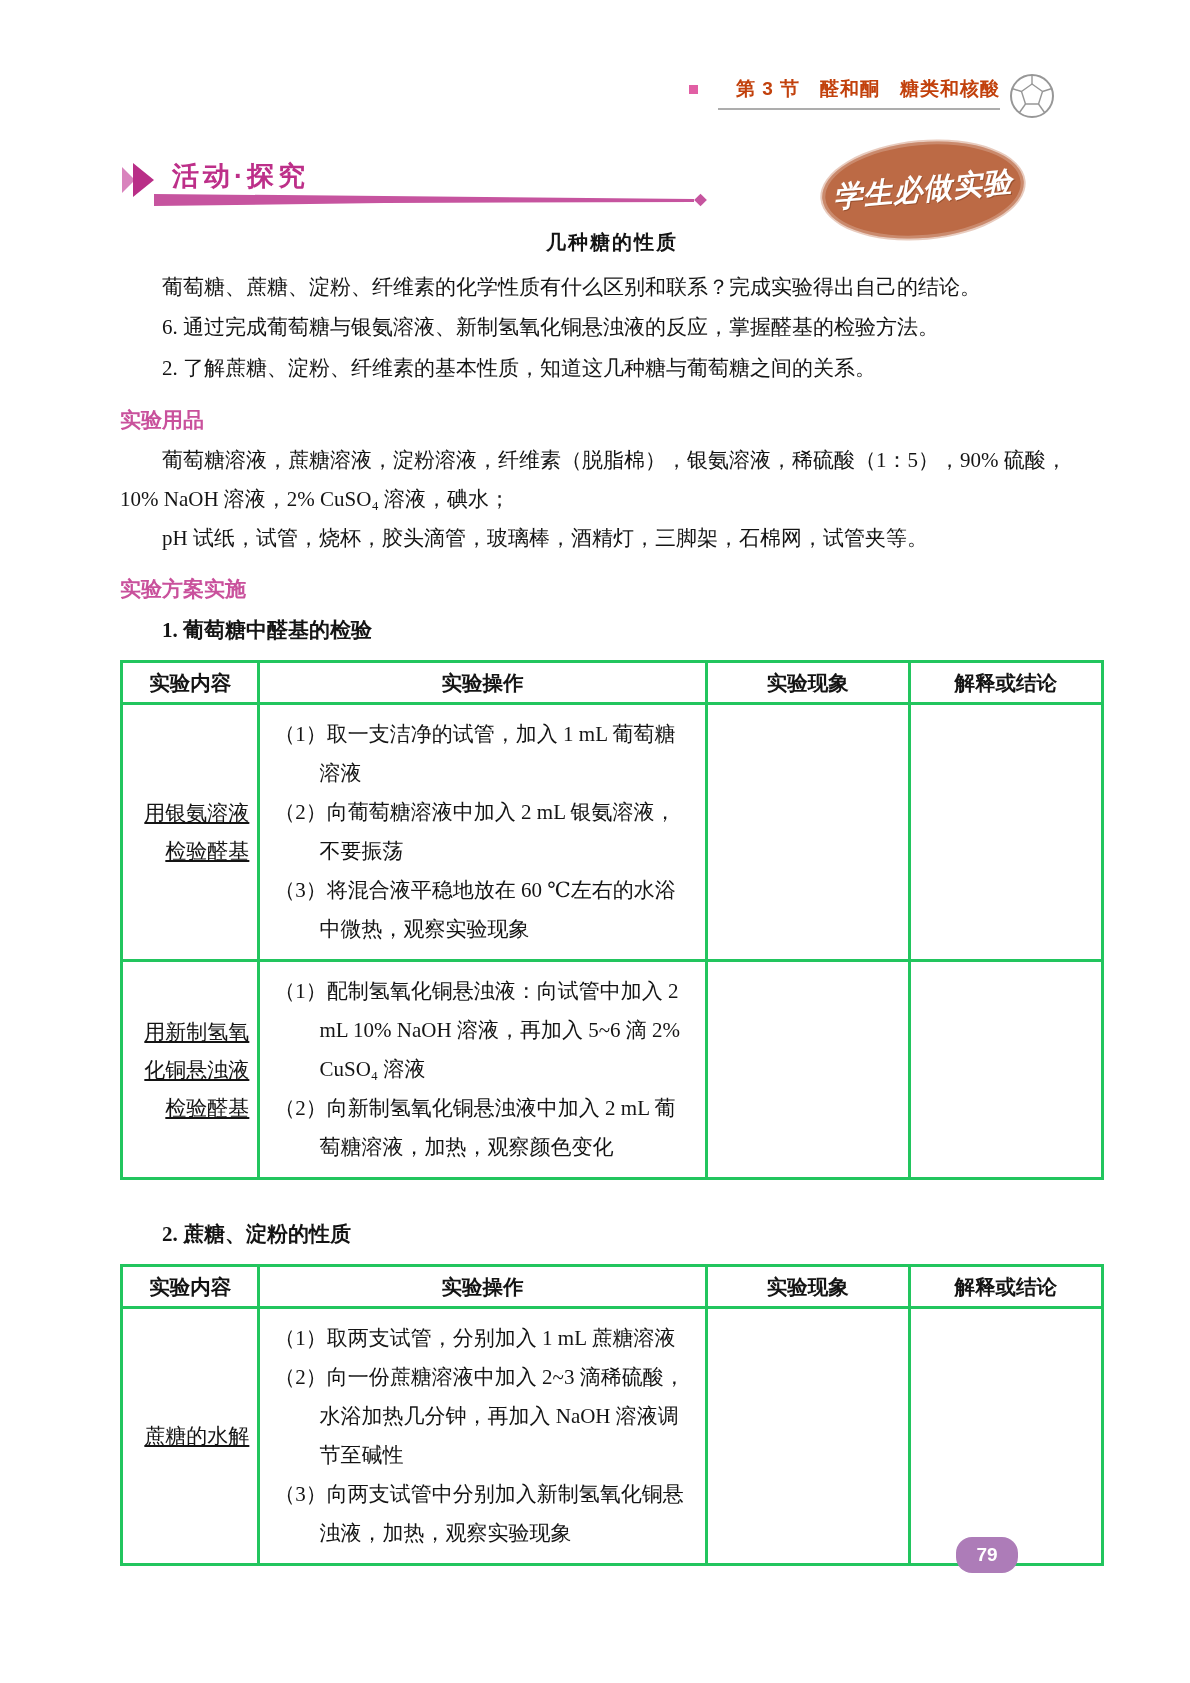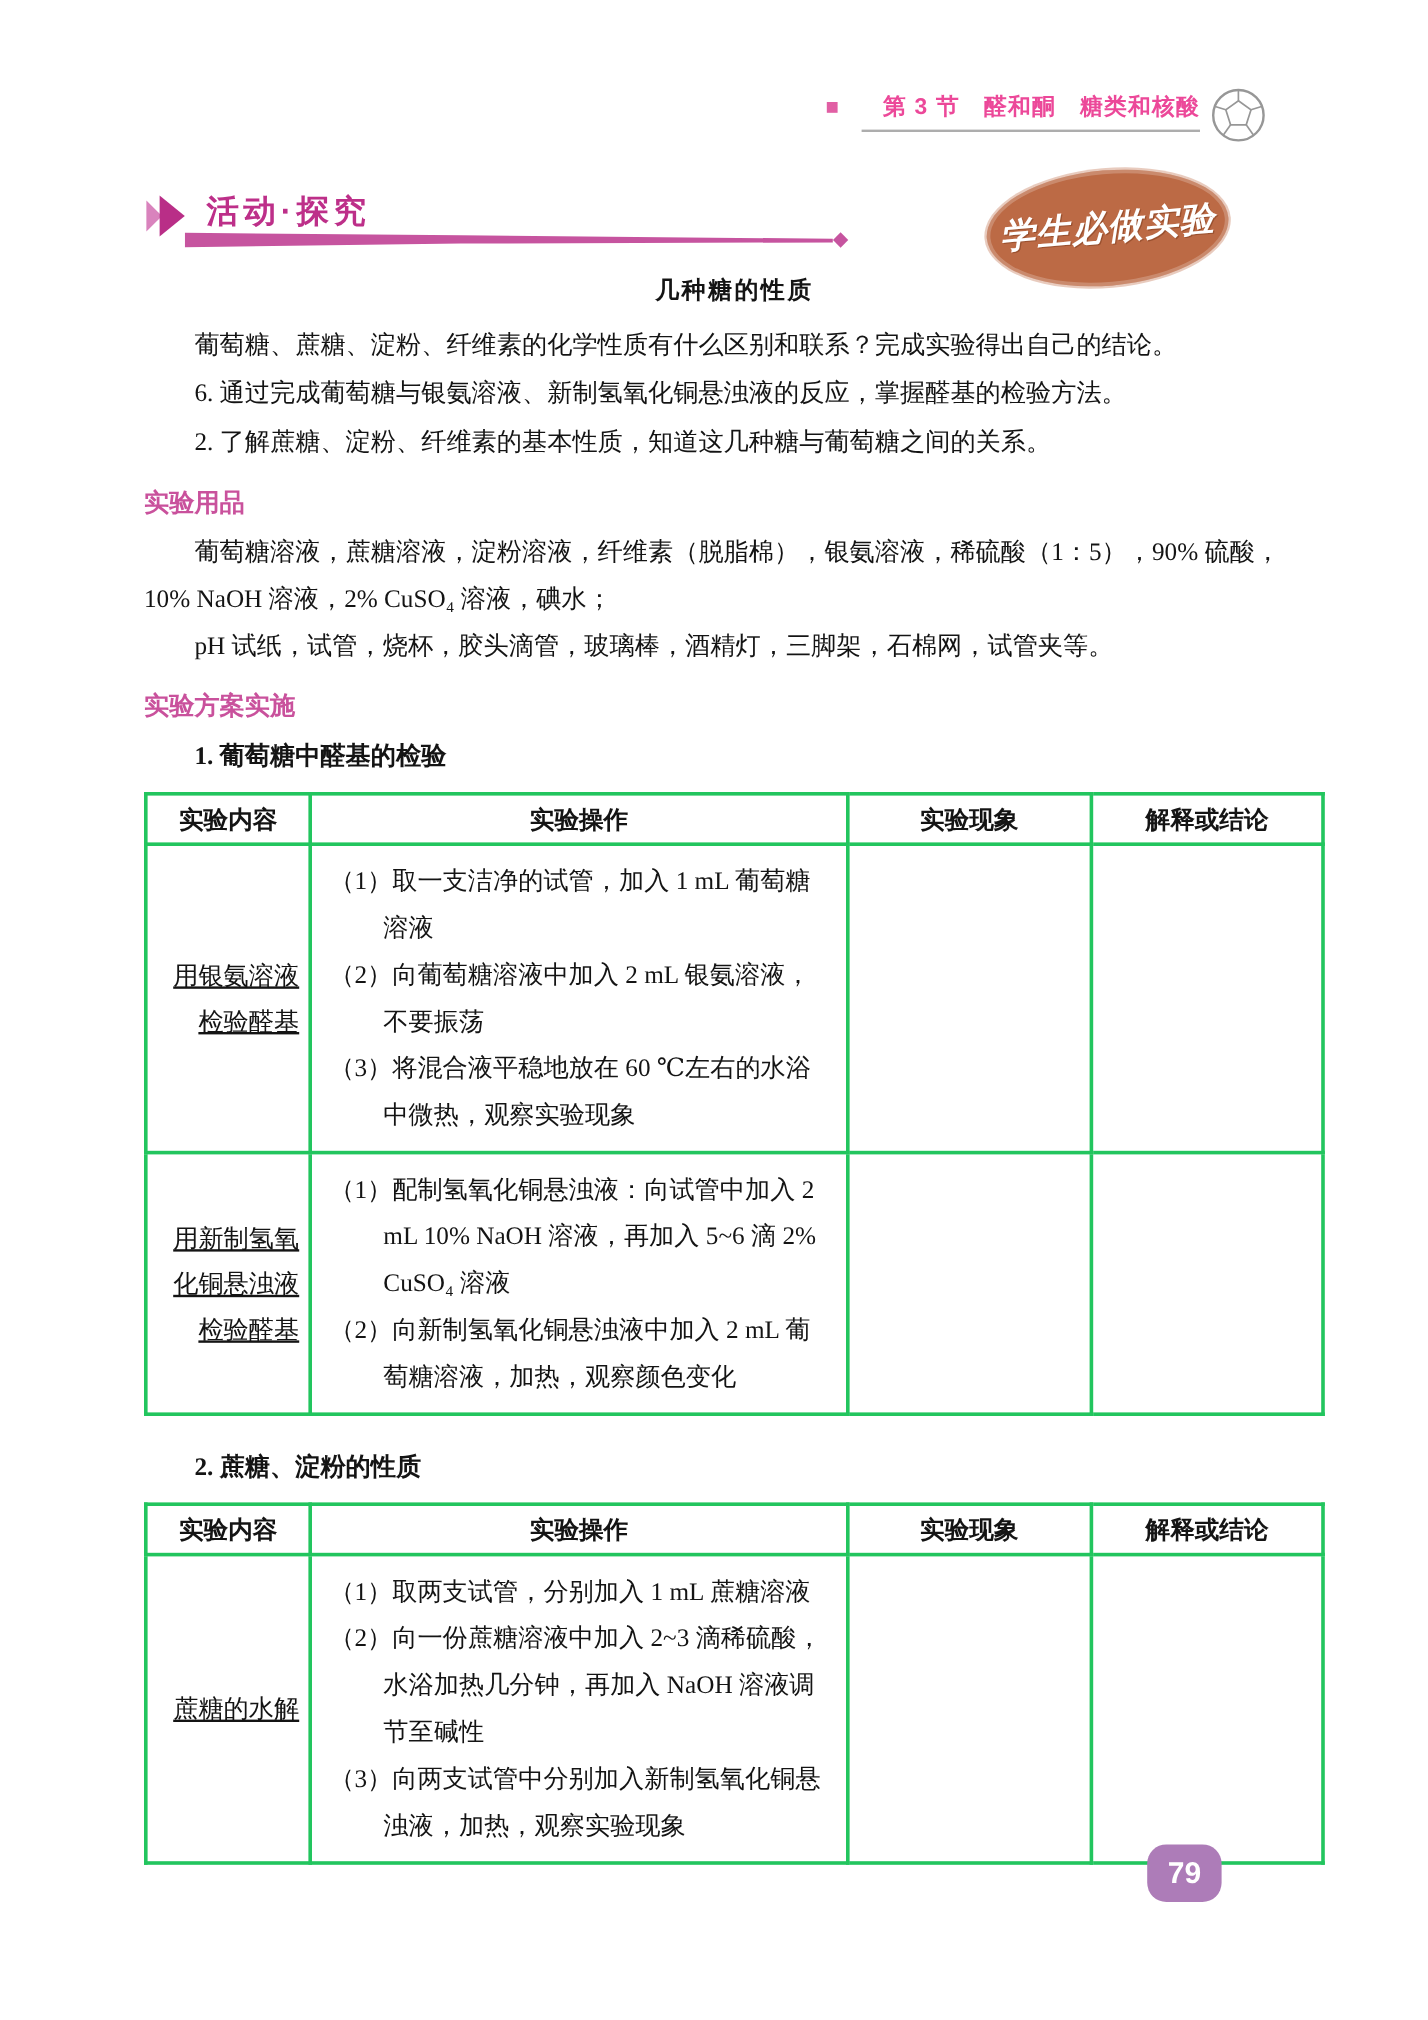--- a/index.html
+++ b/index.html
@@ -17,21 +17,21 @@
 
   
   .top-header { position: absolute; top: 70px; left: 0; width: 100%; height: 64px; }
   .hdr-group {
     position: absolute; right: 190px; top: 6px;
     display: flex; align-items: center; gap: 10px;
   }
   .hdr-square { width: 9px; height: 9px; background: #e15fa4; }
   .hdr-text {
     font-family: "Liberation Sans", "DejaVu Sans", sans-serif;
-    font-size: 19px; color: #ec4899; letter-spacing: 1px; font-weight: bold; margin-left: 28px;
+    font-size: 19px; color: #c2410c; letter-spacing: 1px; font-weight: bold; margin-left: 28px;
   }
   .hdr-rule { position: absolute; right: 190px; top: 38px; width: 282px; height: 2px; background: #adadad; }
   .fullerene { position: absolute; right: 134px; top: 2px; }
 
   
   .stamp {
     position: absolute; top: 142px; right: 166px;
     width: 202px; height: 96px;
     background: #bc6a45;
     border-radius: 50%;
@@ -74,21 +74,21 @@
     font-family: "Liberation Sans", "DejaVu Sans", sans-serif;
     font-weight: bold; font-size: 21px; line-height: 30px;
     color: #c9519c;
   }
   .purpose-item { font-size: 21px; line-height: 41px; text-indent: 2em; }
 
   .table-title {
     margin: 8px 0 12px;
     font-size: 21px; font-weight: bold; line-height: 36px; text-indent: 2em;
   }
-  .table-title.second { margin-top: 24px; }
+  .table-title.second { margin-top: 36px; }
 
   
   .exp-table {
     width: 100%;
     border-collapse: collapse;
     table-layout: fixed;
   }
   .exp-table th, .exp-table td { border: 3px solid #22c55e; }
   .exp-table col.c1 { width: 14%; }
   .exp-table col.c2 { width: 45.6%; }
@@ -114,27 +114,27 @@
   .op { line-height: 39px; padding-left: 2.15em; text-indent: -2.15em; }
   .cell-empty { background: #ffffff; }
 
   #table1 tbody tr:nth-child(1) { height: 198px; }
   #table1 tbody tr:nth-child(2) { height: 184px; }
   #table2 tbody tr:nth-child(1) { height: 226px; }
 
   
   .page-badge {
     position: absolute; left: 956px; top: 1537px;
-    width: 62px; height: 48px;
+    width: 62px; height: 36px;
     background: #ad7cb8;
     border-radius: 16px;
     display: flex; align-items: center; justify-content: center;
     color: #fff;
     font-family: "Liberation Sans", "DejaVu Sans", sans-serif;
-    font-size: 25px; font-weight: bold;
+    font-size: 19px; font-weight: bold;
   }
 </style>
 </head>
 <body>
 
 <div class="page">
 
   <div class="top-header">
     <div class="hdr-group">
       <span class="hdr-square"></span>

